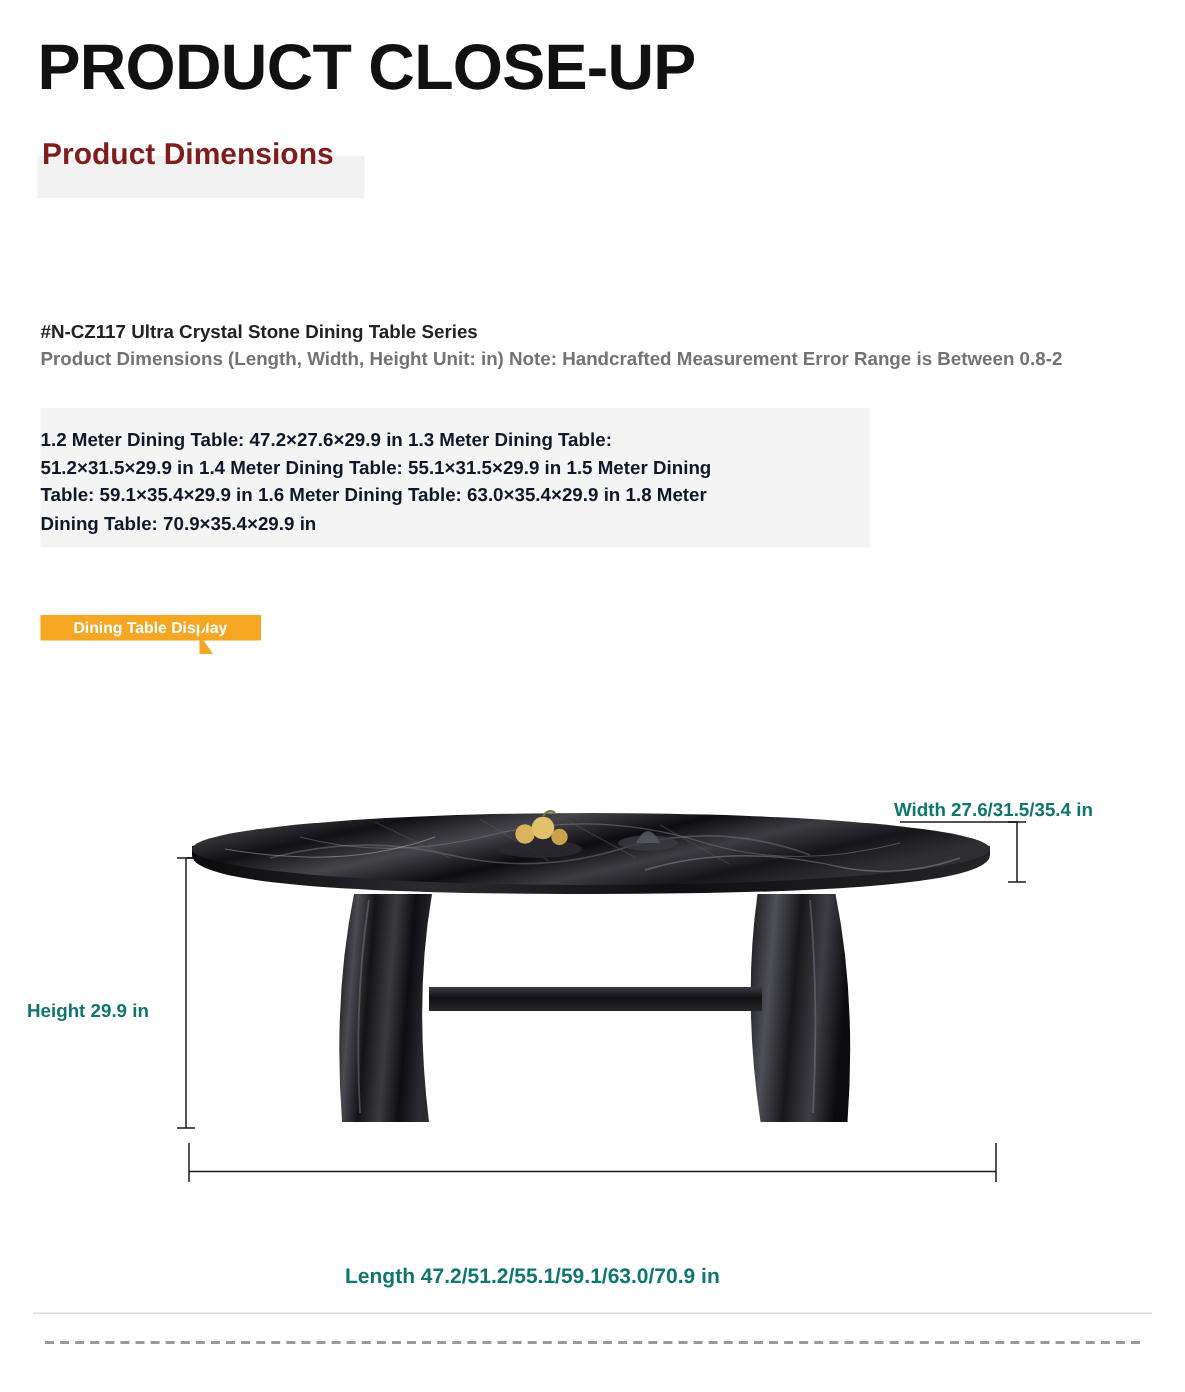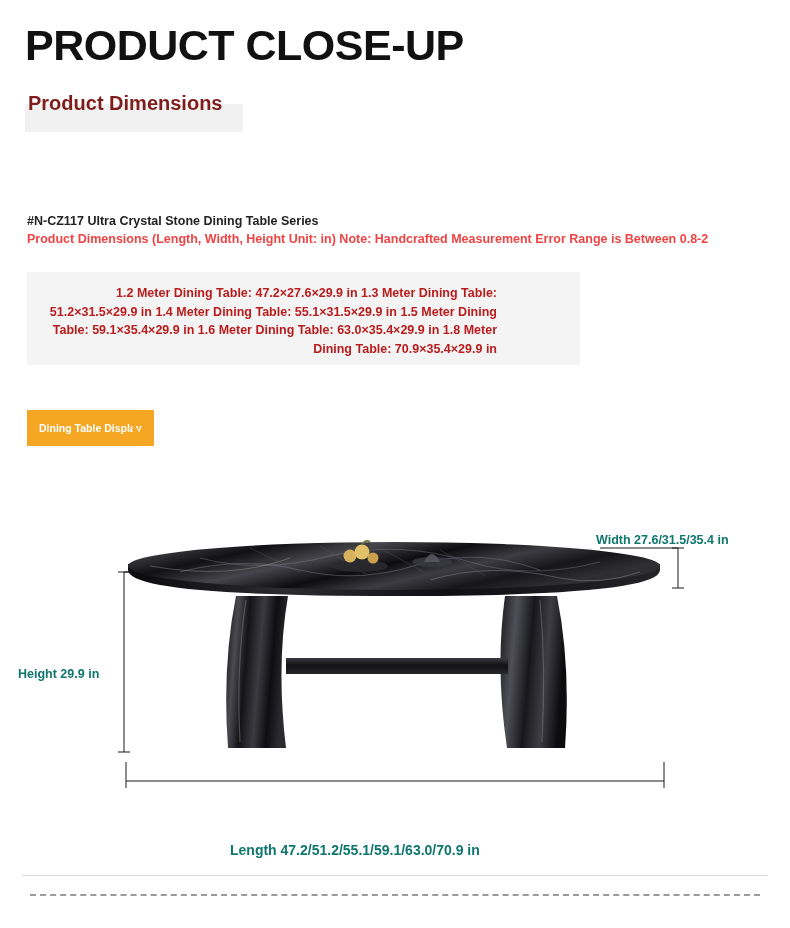--- a/index.html
+++ b/index.html
@@ -72,58 +72,57 @@
     white-space: nowrap;
     margin-top: 32px;
   }
 
   .dim-note {
     position: absolute;
     left: 27px;
     top: 232px;
     font-size: 12.5px;
     font-weight: 600;
-    color: #ef4444;
+    color: #737373;
     white-space: nowrap;
     text-align: right;
   }
 
   .dim-list-bg {
     position: absolute;
     left: 27px;
     top: 272px;
     width: 553px;
     height: 93px;
     background: #f4f4f4;
   }
   .dim-list {
     position: absolute;
     left: 27px;
     top: 284px;
     width: 470px;
     font-size: 12.5px;
     line-height: 18.5px;
     font-weight: 600;
-    color: #b91c1c;
-    text-align: right;
+    color: #0f172a;
   }
 
   
   .ribbon {
     position: absolute;
     left: 27px;
     top: 410px;
-    height: 36px;
+    height: 17px;
     background: #f5a623;
     color: #ffffff;
     font-size: 10.5px;
     font-weight: 600;
     display: flex;
     align-items: center;
-    padding: 0 12px;
+    padding: 0 22px;
     white-space: nowrap;
   }
   .ribbon-tail {
     position: absolute;
     left: 133px;
     top: 410px;
     width: 0;
     height: 0;
     border-top: 13px solid #f5a623;
     border-bottom: 13px solid #f5a623;

